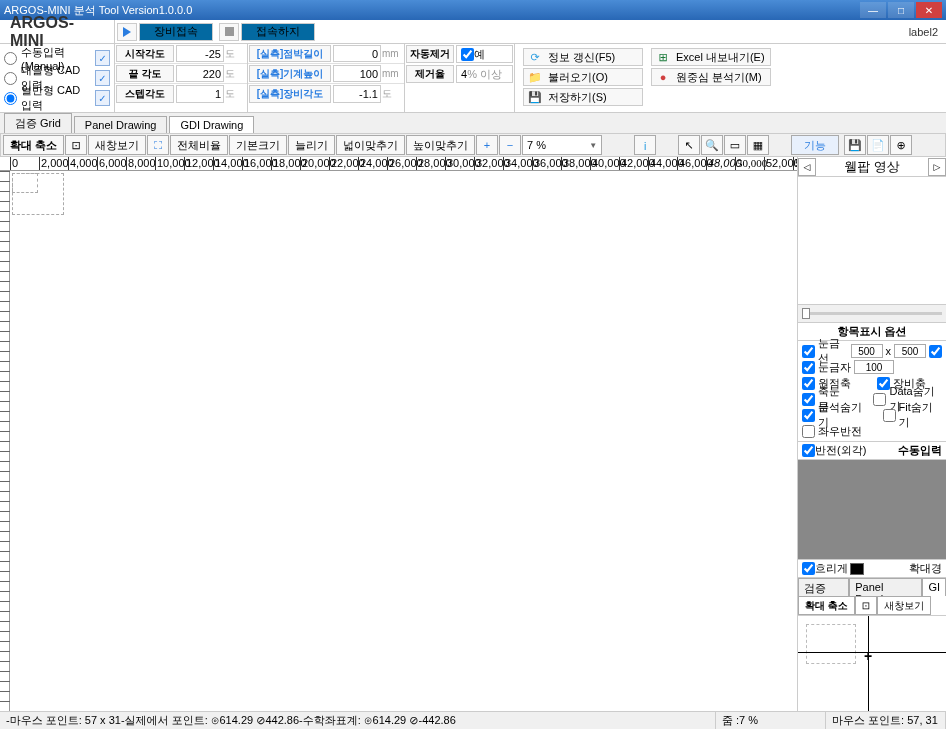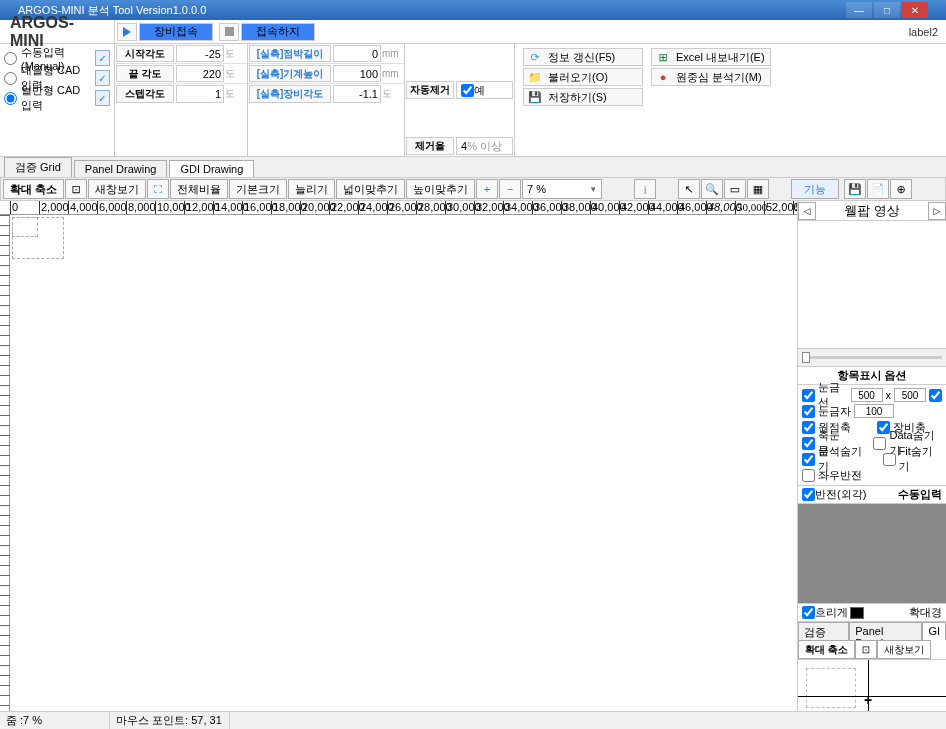--- a/index.html
+++ b/index.html
@@ -1,47 +1,47 @@
 <!DOCTYPE html>
 <html><head>
 <meta charset="utf-8">
 <style>
 * { margin: 0; padding: 0; box-sizing: border-box; font-family: "Malgun Gothic", sans-serif; font-size: 11px; }
 body { width: 946px; height: 729px; background: #f0f0f0; overflow: hidden; position: relative; }
 
-.titlebar { height: 20px; background: linear-gradient(#4a8cd6, #2867b5); display: flex; align-items: center; padding: 0 18px; color: #fff; }
+.titlebar { height: 20px; background: linear-gradient(#4a8cd6, #2867b5); display: flex; align-items: center; padding: 0 4px; color: #fff; }
 .titlebar-text { flex: 1; font-size: 11px; }
 .titlebar-btns { display: flex; gap: 2px; }
 .titlebar-btn { width: 26px; height: 16px; background: rgba(255,255,255,0.15); display: flex; align-items: center; justify-content: center; font-size: 10px; color: #fff; cursor: pointer; }
 .titlebar-btn.close { background: #d04040; }
 
 .header-row { height: 24px; background: #fff; display: flex; align-items: center; border-bottom: 1px solid #ccc; }
 .app-logo { font-size: 16px; font-weight: bold; color: #333; padding: 0 10px; width: 115px; border-right: 1px solid #ccc; height:100%; display:flex; align-items:center; }
 .conn-btn { width: 20px; height: 18px; display: flex; align-items: center; justify-content: center; margin: 0 2px; border: 1px solid #ccc; background:#f8f8f8; }
 .play-icon { width:0; height:0; border-left: 8px solid #2a7de0; border-top: 5px solid transparent; border-bottom: 5px solid transparent; }
 .stop-icon { width: 9px; height: 9px; background: #999; }
-.conn-label { padding: 0 14px; height:18px; border:1px solid #ccc; display:flex; align-items:center; background:#3b82f6; margin-right:4px; }
+.conn-label { padding: 0 14px; height:18px; border:1px solid #ccc; display:flex; align-items:center; background:#0369a1; margin-right:4px; }
 .label2 { margin-left: auto; padding-right: 8px; color: #333; }
 
 .controls-area { display: flex; background: #fff; border-bottom: 1px solid #ccc; }
 .input-mode-col { width: 115px; padding: 4px; border-right: 1px solid #ccc; }
 .radio-row { display: flex; align-items: center; height: 20px; gap: 4px; }
 .radio-row input[type=radio] { margin: 0; }
 .check-btn { width: 18px; height: 16px; background: #e8f0fc; border: 1px solid #8aaede; display: flex; align-items: center; justify-content: center; color: #2a7de0; font-size: 10px; margin-left: auto; }
 
 .params-col { display: flex; flex-direction: column; border-right: 1px solid #ccc; }
 .param-row { display: flex; height: 20px; border-bottom: 1px solid #e0e0e0; }
 .param-row:last-child { border-bottom: none; }
 .param-label { width: 58px; border: 1px solid #ccc; display:flex; align-items:center; justify-content:center; font-weight:bold; background:#f8f8f8; margin:1px; font-size:10px; }
 .param-label.blue { color: #2a7de0; }
 .param-val { width: 48px; border: 1px solid #ccc; display:flex; align-items:center; justify-content:flex-end; padding-right:2px; background:#fff; margin:1px; }
 .param-unit { width: 22px; display:flex; align-items:center; color:#999; font-size:10px; }
 
 .autorm-col { width: 110px; border-right: 1px solid #ccc; }
-.ar-row { display:flex; height:20px;margin-top:36px; }
+.ar-row { display:flex; height:20px; }
 .ar-label { width:48px; border:1px solid #ccc; margin:1px; display:flex; align-items:center; justify-content:center; font-weight:bold; background:#f8f8f8; font-size:10px; }
 .ar-val { flex:1; border:1px solid #ccc; margin:1px; display:flex; align-items:center; padding:0 4px; background:#fff; }
 
 .actions-col { flex:1; padding:2px 8px; }
 .action-btn { display:flex; align-items:center; gap:6px; height:18px; margin:2px 0; padding:0 4px; border:1px solid #ccc; background:#f8f8f8; cursor:pointer; width:120px; }
 .action-btn .ic { width:14px; height:14px; display:flex; align-items:center; justify-content:center; font-size:11px; }
 
 .tabs-row { height: 20px; display: flex; align-items: flex-end; background: #f0f0f0; padding-left:4px; }
 .tab { padding: 2px 10px; border: 1px solid #aaa; background: #f0f0f0; border-bottom: none; margin-right: 2px; cursor:pointer; font-size:11px; }
 .tab.active { background: #fff; }
@@ -431,15 +431,16 @@
     <div class="rp-mini-canvas">
       <div style="position:absolute;left:8px;top:8px;width:50px;height:40px;border:1px dashed #bbb;"></div>
       <div class="cross-h" style="top:36px"></div>
       <div class="cross-v" style="left:70px"></div>
       <div style="position:absolute;left:66px;top:32px;font-size:14px;font-weight:bold">+</div>
     </div>
   </div>
 </div>
 
 <div class="statusbar">
+  <div class="sb-seg wide">-마우스 포인트: 57 x 31-실제에서 포인트: ⊙614.29 ⊘442.86-수학좌표계: ⊙614.29 ⊘-442.86</div>
   <div class="sb-seg" style="width:110px">줌 :7 %</div>
   <div class="sb-seg" style="width:120px">마우스 포인트: 57, 31</div>
 </div>
 
 </body></html>

